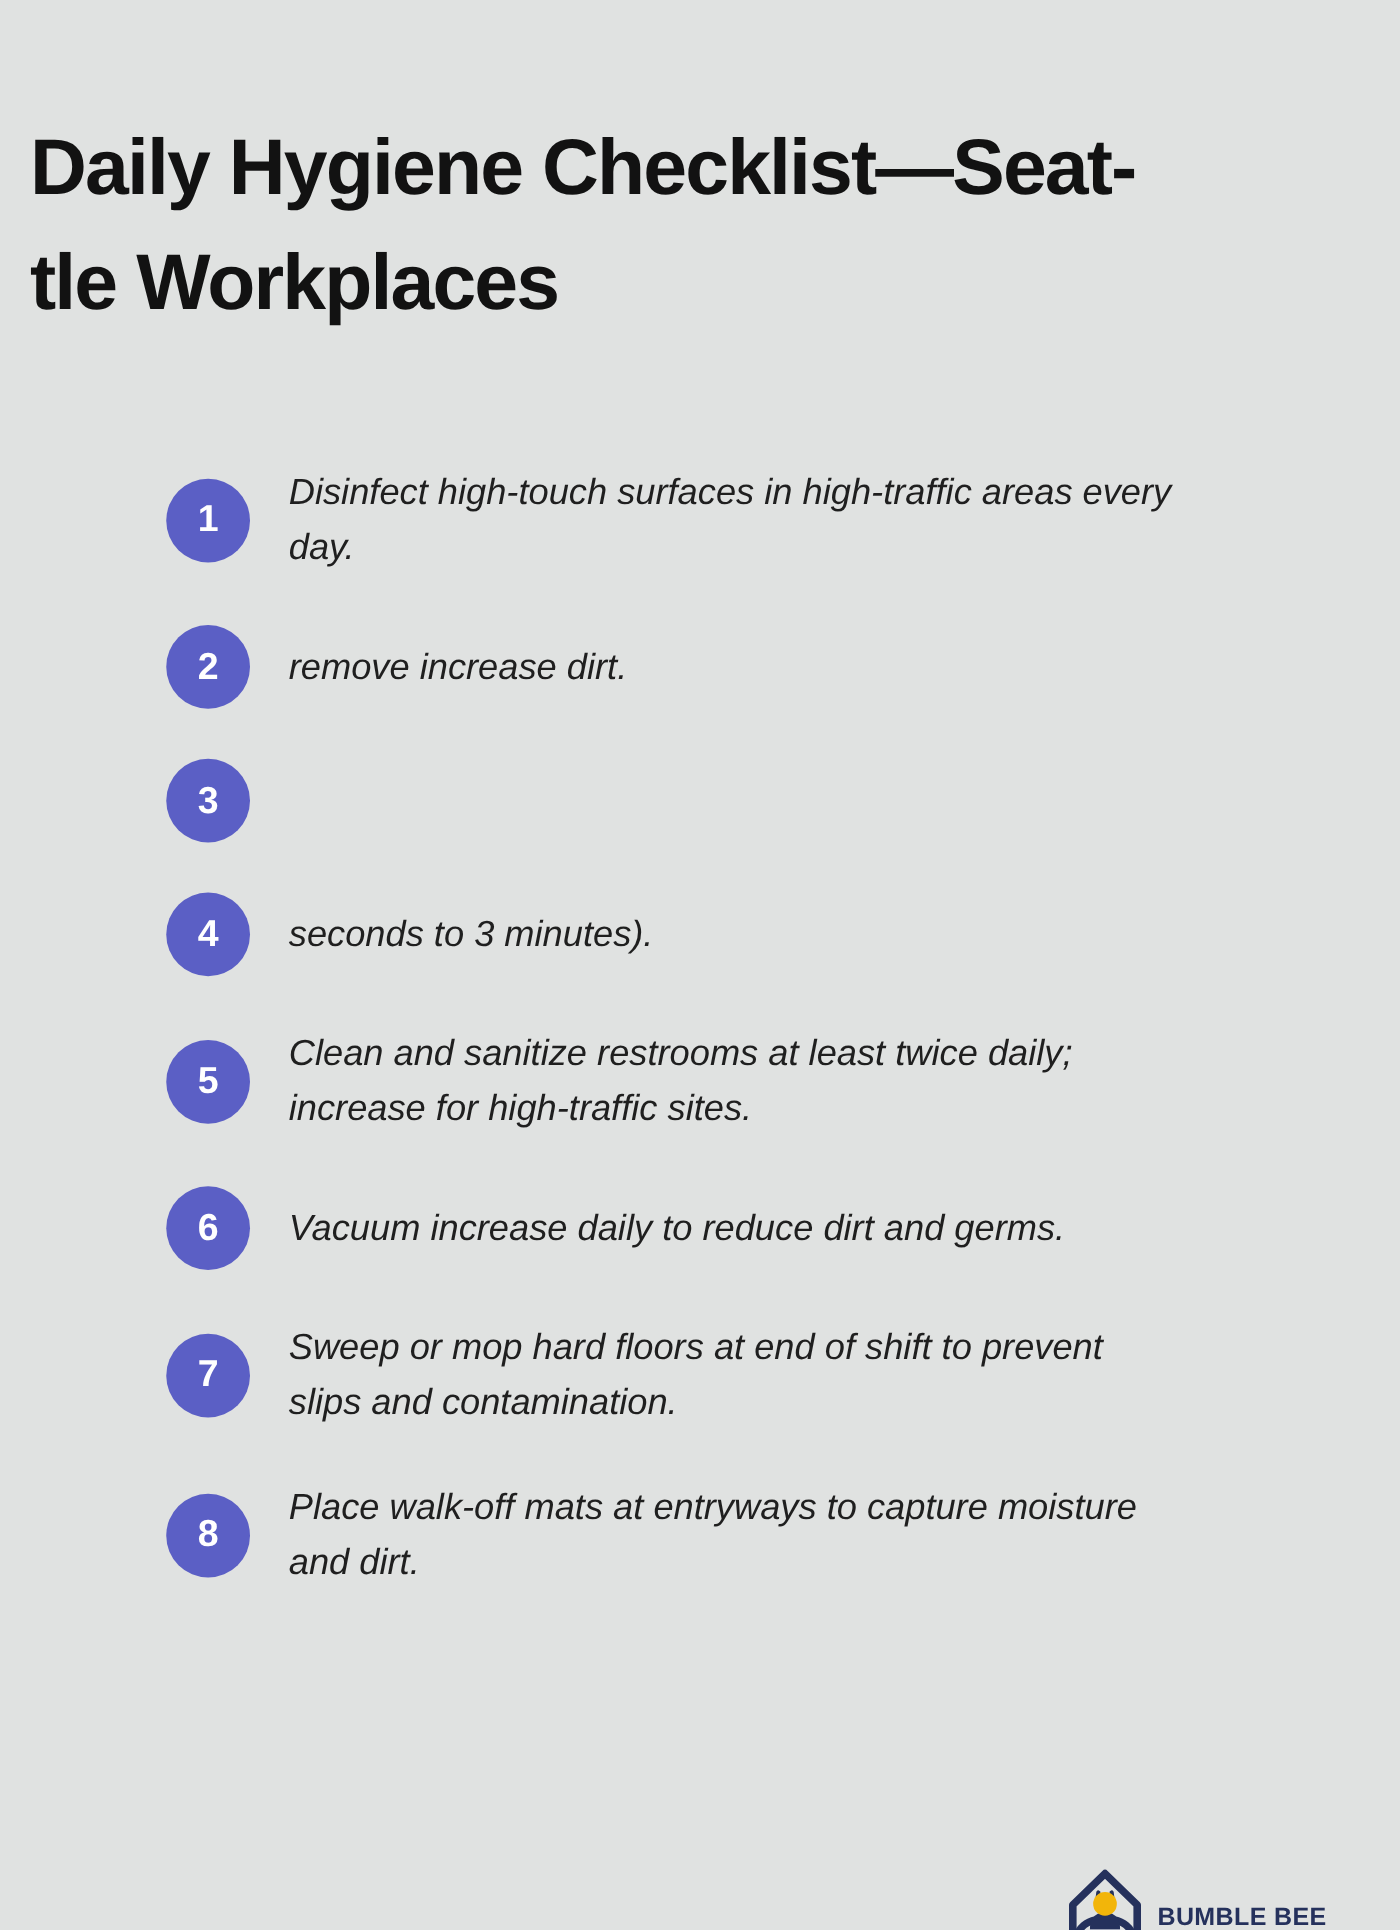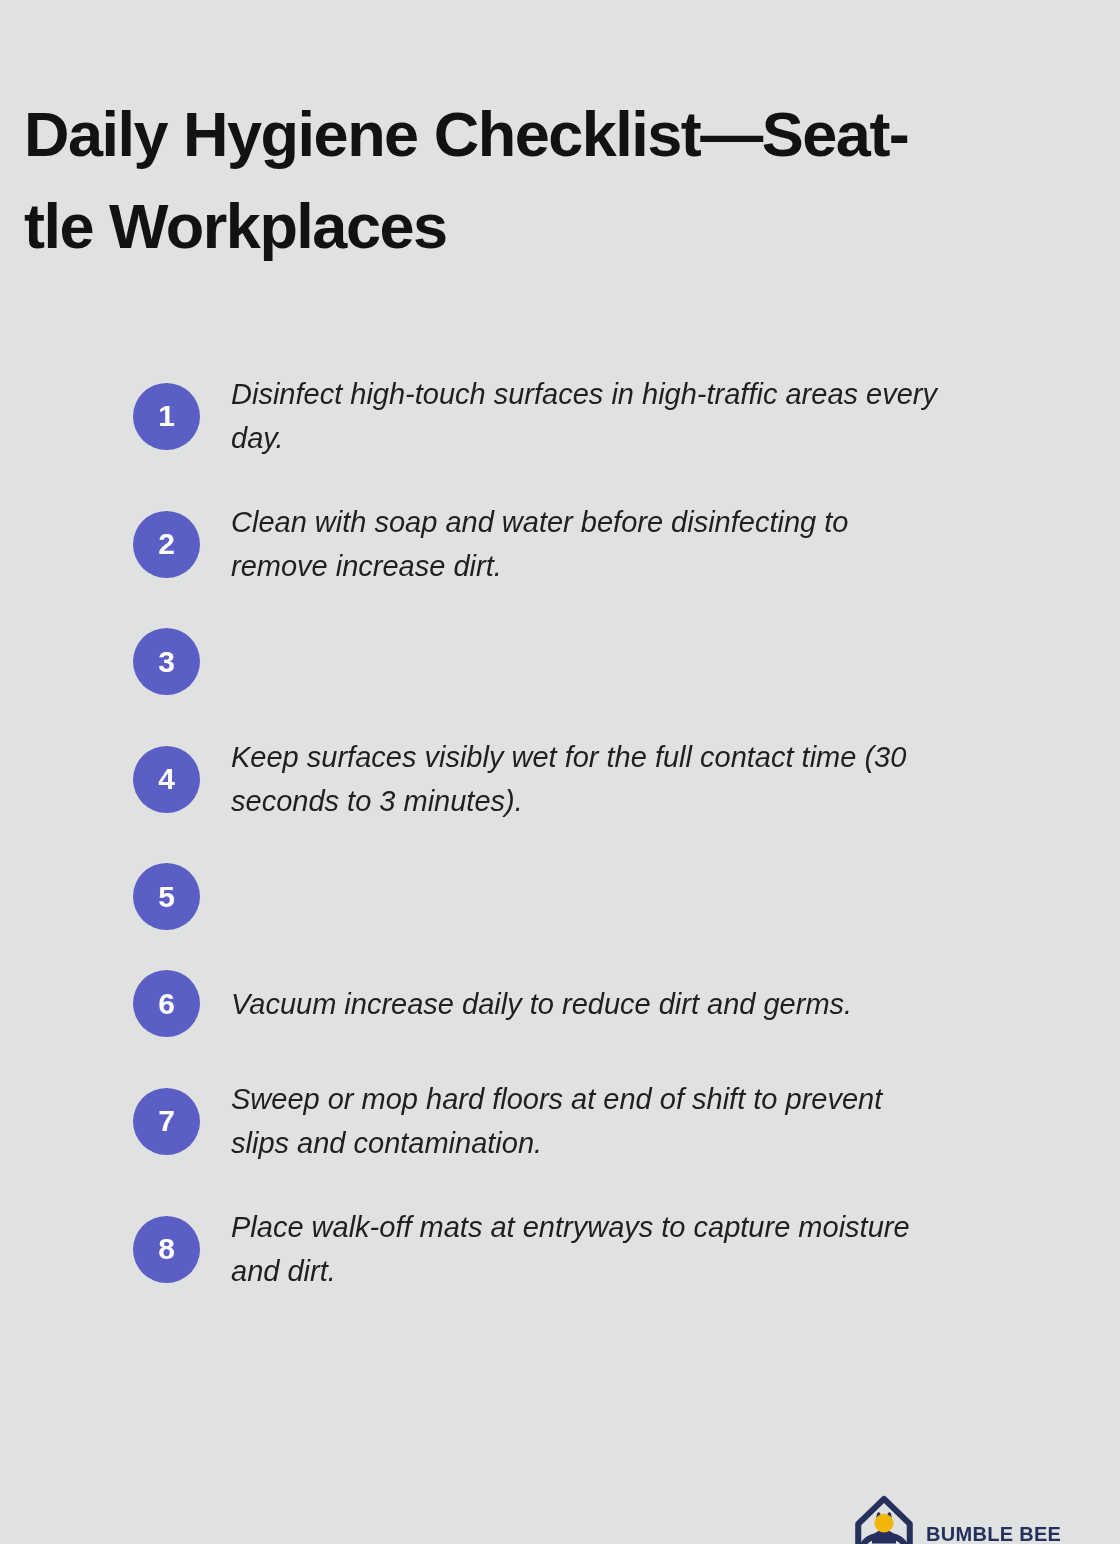--- a/index.html
+++ b/index.html
@@ -103,39 +103,41 @@
       <span class="num-badge">1</span>
       <div class="item-text">
         <div class="line">Disinfect high-touch surfaces in high-traffic areas every</div>
         <div class="line">day.</div>
       </div>
     </li>
 
     <li class="check-item">
       <span class="num-badge">2</span>
       <div class="item-text">
-        <div class="line">Clean with soap and water before disinfecting to</div>
         <div class="line">remove increase dirt.</div>
       </div>
     </li>
 
     <li class="check-item">
       <span class="num-badge">3</span>
     </li>
 
     <li class="check-item">
       <span class="num-badge">4</span>
       <div class="item-text">
-        <div class="line">Keep surfaces visibly wet for the full contact time (30</div>
         <div class="line">seconds to 3 minutes).</div>
       </div>
     </li>
 
     <li class="check-item">
       <span class="num-badge">5</span>
+      <div class="item-text">
+        <div class="line">Clean and sanitize restrooms at least twice daily;</div>
+        <div class="line">increase for high-traffic sites.</div>
+      </div>
     </li>
 
     <li class="check-item">
       <span class="num-badge">6</span>
       <div class="item-text">
         <div class="line">Vacuum increase daily to reduce dirt and germs.</div>
       </div>
     </li>
 
     <li class="check-item">

